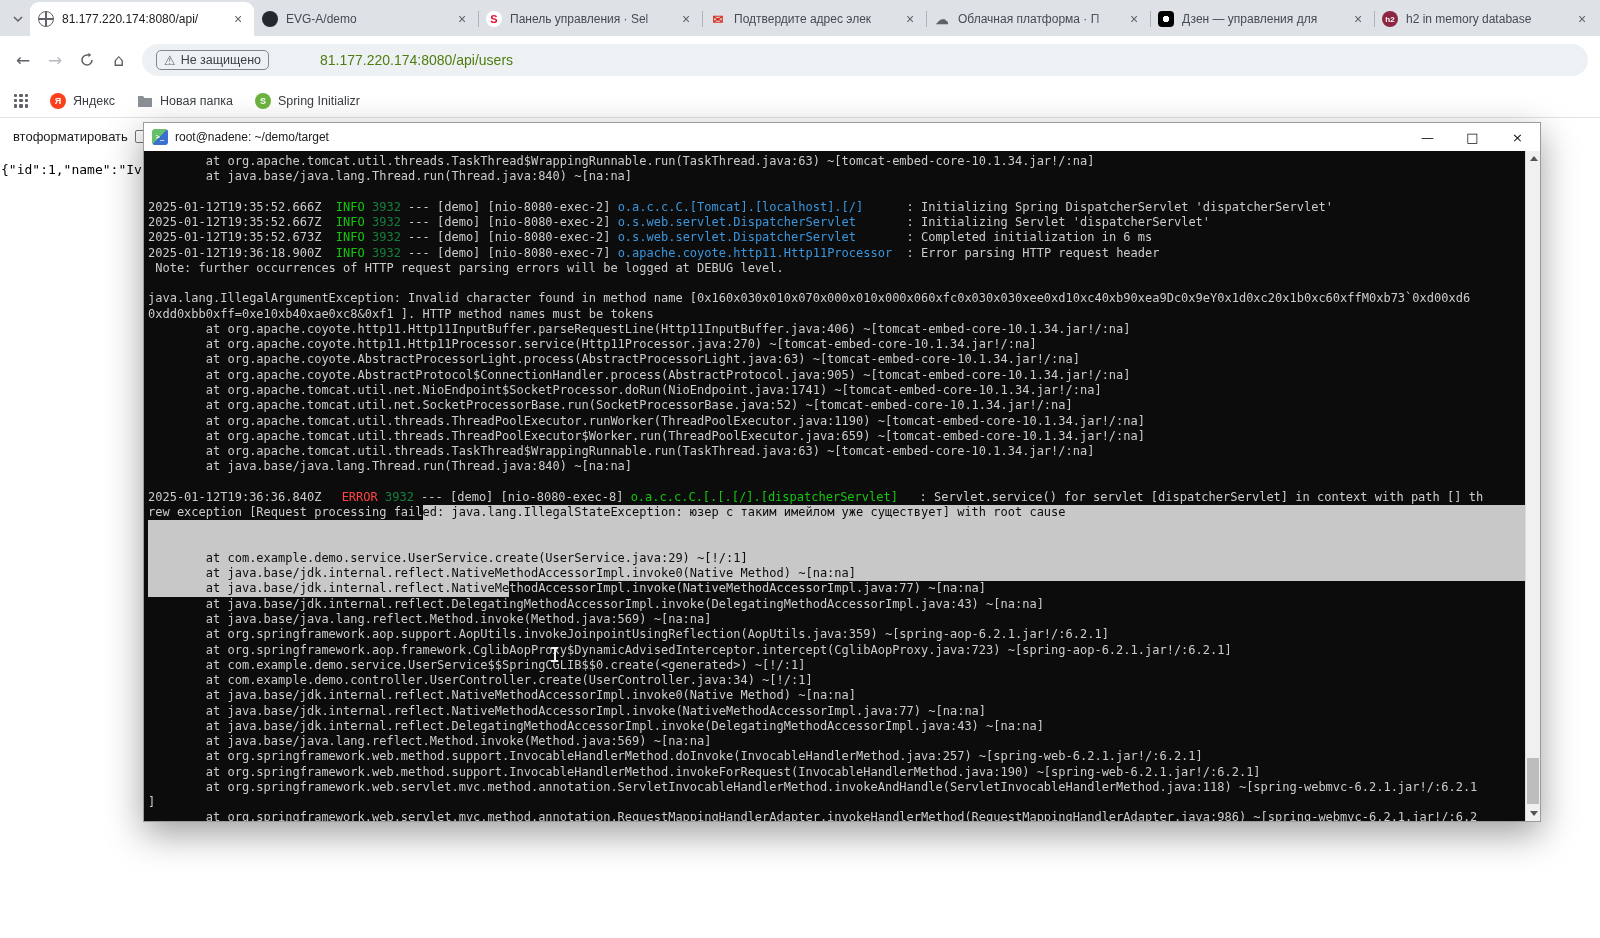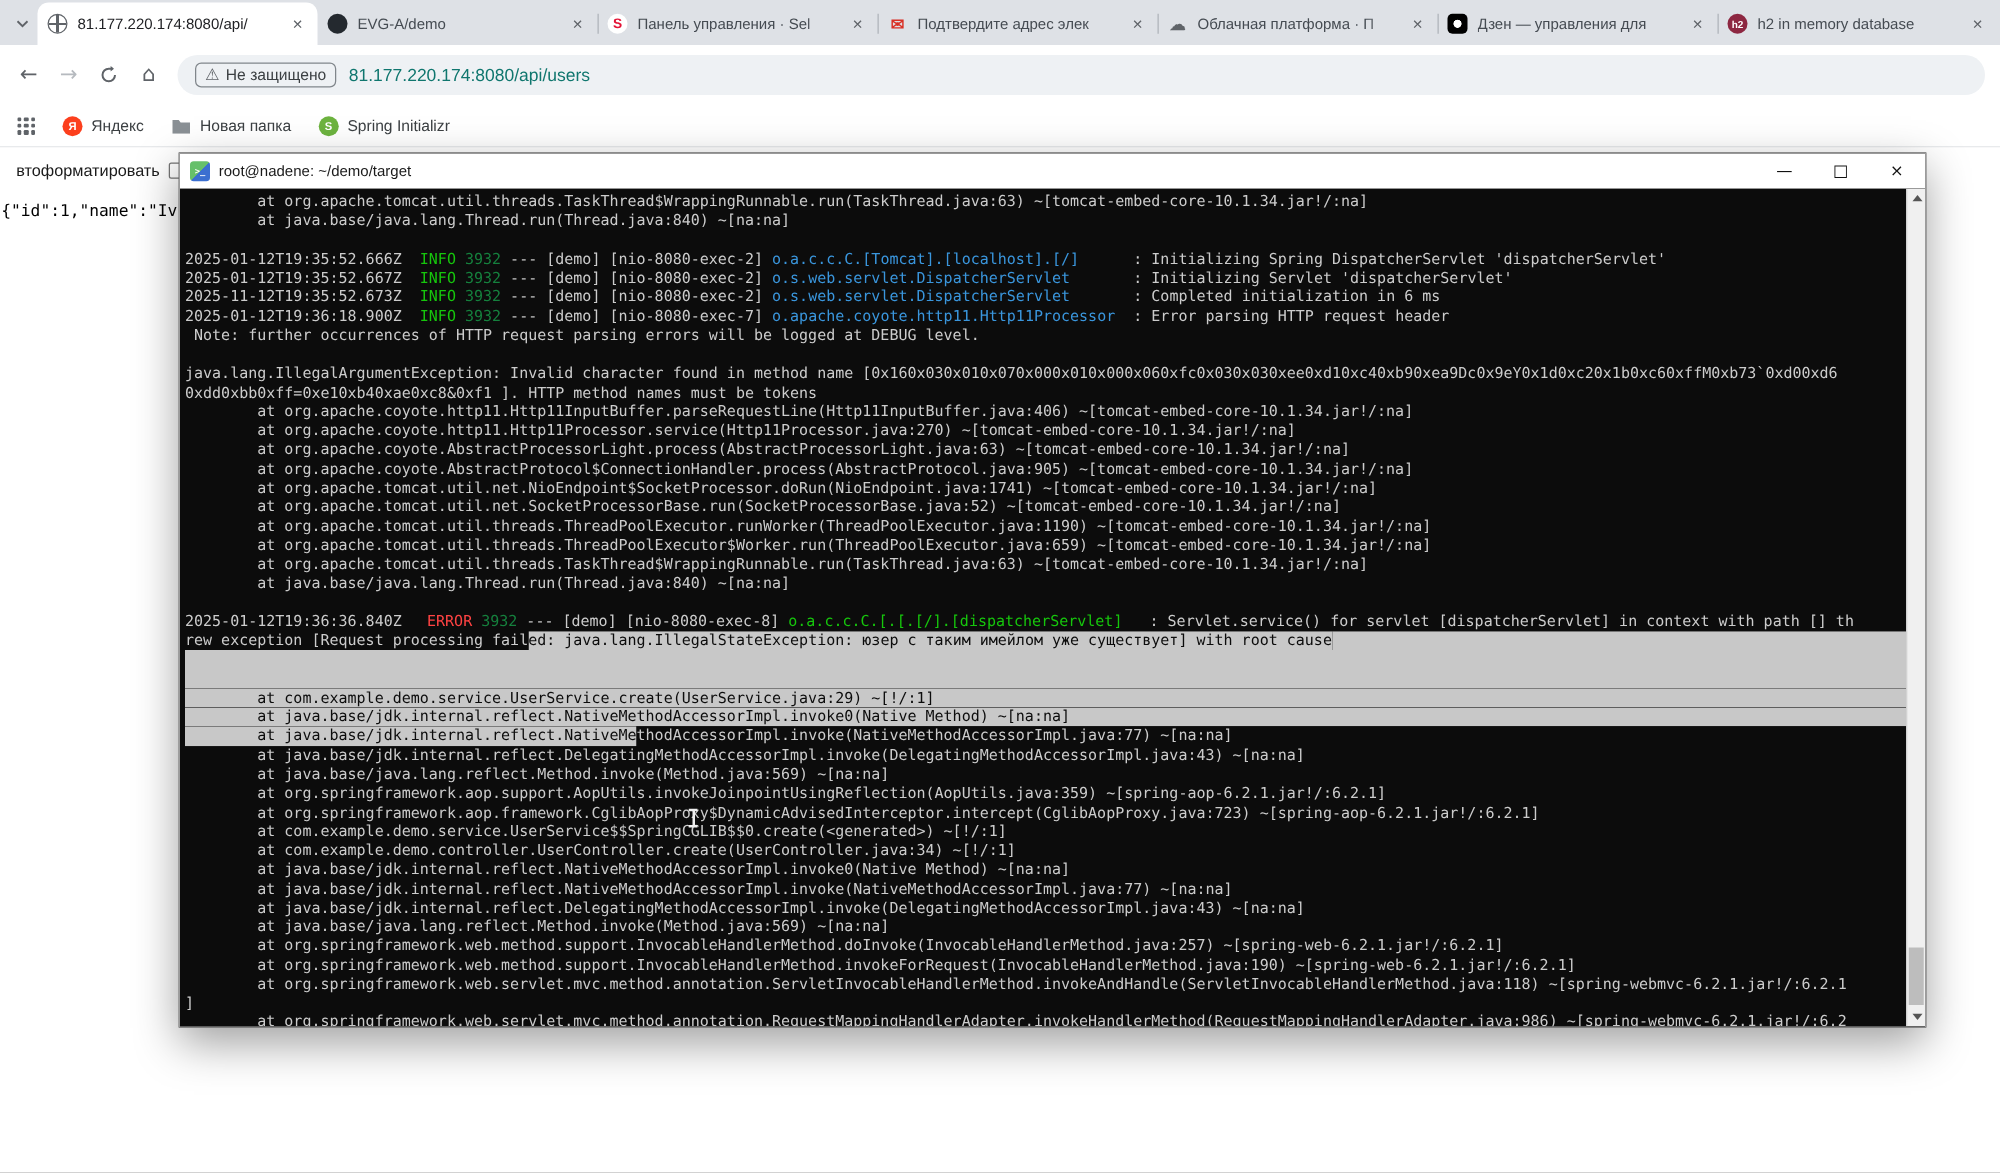--- a/index.html
+++ b/index.html
@@ -33,21 +33,21 @@
   
   .toolbar { height:48px; background:#fff; display:flex; align-items:center; padding:0 12px 0 8px; gap:2px; }
   .nav-btn { width:30px; height:30px; border-radius:50%; display:flex; align-items:center; justify-content:center;
              font-family:"DejaVu Sans",sans-serif; font-size:17px; color:#5f6368; }
   .nav-btn.disabled { color:#b6babf; }
   .addressbar { flex:1; height:32px; margin-left:6px; background:#eef1f4; border-radius:16px;
                 display:flex; align-items:center; padding:0 14px; gap:10px; }
   .sec-chip { display:flex; align-items:center; gap:5px; border:1px solid #80868b; border-radius:5px;
               padding:2px 7px; font-size:12.5px; color:#3c4043; }
   .warn-ico { font-family:"DejaVu Sans",sans-serif; font-size:13px; color:#5f6368; line-height:1; }
-  .url-text { font-size:14px; color:#0f766e; }
+  .url-text { font-size:14px; color:#4d7c0f;margin-left:41px; }
 
   
   .bookmarks { height:34px; background:#fff; display:flex; align-items:center; padding:0 14px; gap:22px;
                border-bottom:1px solid #e1e3e6; }
   .bm { display:flex; align-items:center; gap:7px; font-size:12.5px; color:#3c4043; }
   .grid-icon { width:14px; height:14px; display:grid; grid-template-columns:repeat(3,1fr); gap:2px; }
   .grid-icon i { background:#5f6368; border-radius:1px; }
   .bm-ico { width:16px; height:16px; border-radius:50%; display:flex; align-items:center; justify-content:center;
             color:#fff; font:700 9px "Liberation Sans",sans-serif; flex:none; }
   .bm-yandex { background:#fc3f1d; }
@@ -207,21 +207,21 @@
       <span class="win-btn">□</span>
       <span class="win-btn">×</span>
     </div>
     <div class="term-body">
       <div class="term-out">
           <div class="tline"><span class="seg-d">        at org.apache.tomcat.util.threads.TaskThread$WrappingRunnable.run(TaskThread.java:63) ~[tomcat-embed-core-10.1.34.jar!/:na]</span></div>
           <div class="tline"><span class="seg-d">        at java.base/java.lang.Thread.run(Thread.java:840) ~[na:na]</span></div>
           <div class="tline"><span class="seg-d"></span></div>
           <div class="tline"><span class="seg-d">2025-01-12T19:35:52.666Z  </span><span class="seg-g">INFO</span><span class="seg-m"> 3932</span><span class="seg-d"> --- [demo] [nio-8080-exec-2] </span><span class="seg-c">o.a.c.c.C.[Tomcat].[localhost].[/]</span><span class="seg-d">      : Initializing Spring DispatcherServlet 'dispatcherServlet'</span></div>
           <div class="tline"><span class="seg-d">2025-01-12T19:35:52.667Z  </span><span class="seg-g">INFO</span><span class="seg-m"> 3932</span><span class="seg-d"> --- [demo] [nio-8080-exec-2] </span><span class="seg-c">o.s.web.servlet.DispatcherServlet</span><span class="seg-d">       : Initializing Servlet 'dispatcherServlet'</span></div>
-          <div class="tline"><span class="seg-d">2025-11-12T19:35:52.673Z  </span><span class="seg-g">INFO</span><span class="seg-m"> 3932</span><span class="seg-d"> --- [demo] [nio-8080-exec-2] </span><span class="seg-c">o.s.web.servlet.DispatcherServlet</span><span class="seg-d">       : Completed initialization in 6 ms</span></div>
+          <div class="tline"><span class="seg-d">2025-01-12T19:35:52.673Z  </span><span class="seg-g">INFO</span><span class="seg-m"> 3932</span><span class="seg-d"> --- [demo] [nio-8080-exec-2] </span><span class="seg-c">o.s.web.servlet.DispatcherServlet</span><span class="seg-d">       : Completed initialization in 6 ms</span></div>
           <div class="tline"><span class="seg-d">2025-01-12T19:36:18.900Z  </span><span class="seg-g">INFO</span><span class="seg-m"> 3932</span><span class="seg-d"> --- [demo] [nio-8080-exec-7] </span><span class="seg-c">o.apache.coyote.http11.Http11Processor</span><span class="seg-d">  : Error parsing HTTP request header</span></div>
           <div class="tline"><span class="seg-d"> Note: further occurrences of HTTP request parsing errors will be logged at DEBUG level.</span></div>
           <div class="tline"><span class="seg-d"></span></div>
           <div class="tline"><span class="seg-d">java.lang.IllegalArgumentException: Invalid character found in method name [0x160x030x010x070x000x010x000x060xfc0x030x030xee0xd10xc40xb90xea9Dc0x9eY0x1d0xc20x1b0xc60xffM0xb73`0xd00xd6</span></div>
           <div class="tline"><span class="seg-d">0xdd0xbb0xff=0xe10xb40xae0xc8&amp;0xf1 ]. HTTP method names must be tokens</span></div>
           <div class="tline"><span class="seg-d">        at org.apache.coyote.http11.Http11InputBuffer.parseRequestLine(Http11InputBuffer.java:406) ~[tomcat-embed-core-10.1.34.jar!/:na]</span></div>
           <div class="tline"><span class="seg-d">        at org.apache.coyote.http11.Http11Processor.service(Http11Processor.java:270) ~[tomcat-embed-core-10.1.34.jar!/:na]</span></div>
           <div class="tline"><span class="seg-d">        at org.apache.coyote.AbstractProcessorLight.process(AbstractProcessorLight.java:63) ~[tomcat-embed-core-10.1.34.jar!/:na]</span></div>
           <div class="tline"><span class="seg-d">        at org.apache.coyote.AbstractProtocol$ConnectionHandler.process(AbstractProtocol.java:905) ~[tomcat-embed-core-10.1.34.jar!/:na]</span></div>
           <div class="tline"><span class="seg-d">        at org.apache.tomcat.util.net.NioEndpoint$SocketProcessor.doRun(NioEndpoint.java:1741) ~[tomcat-embed-core-10.1.34.jar!/:na]</span></div>

